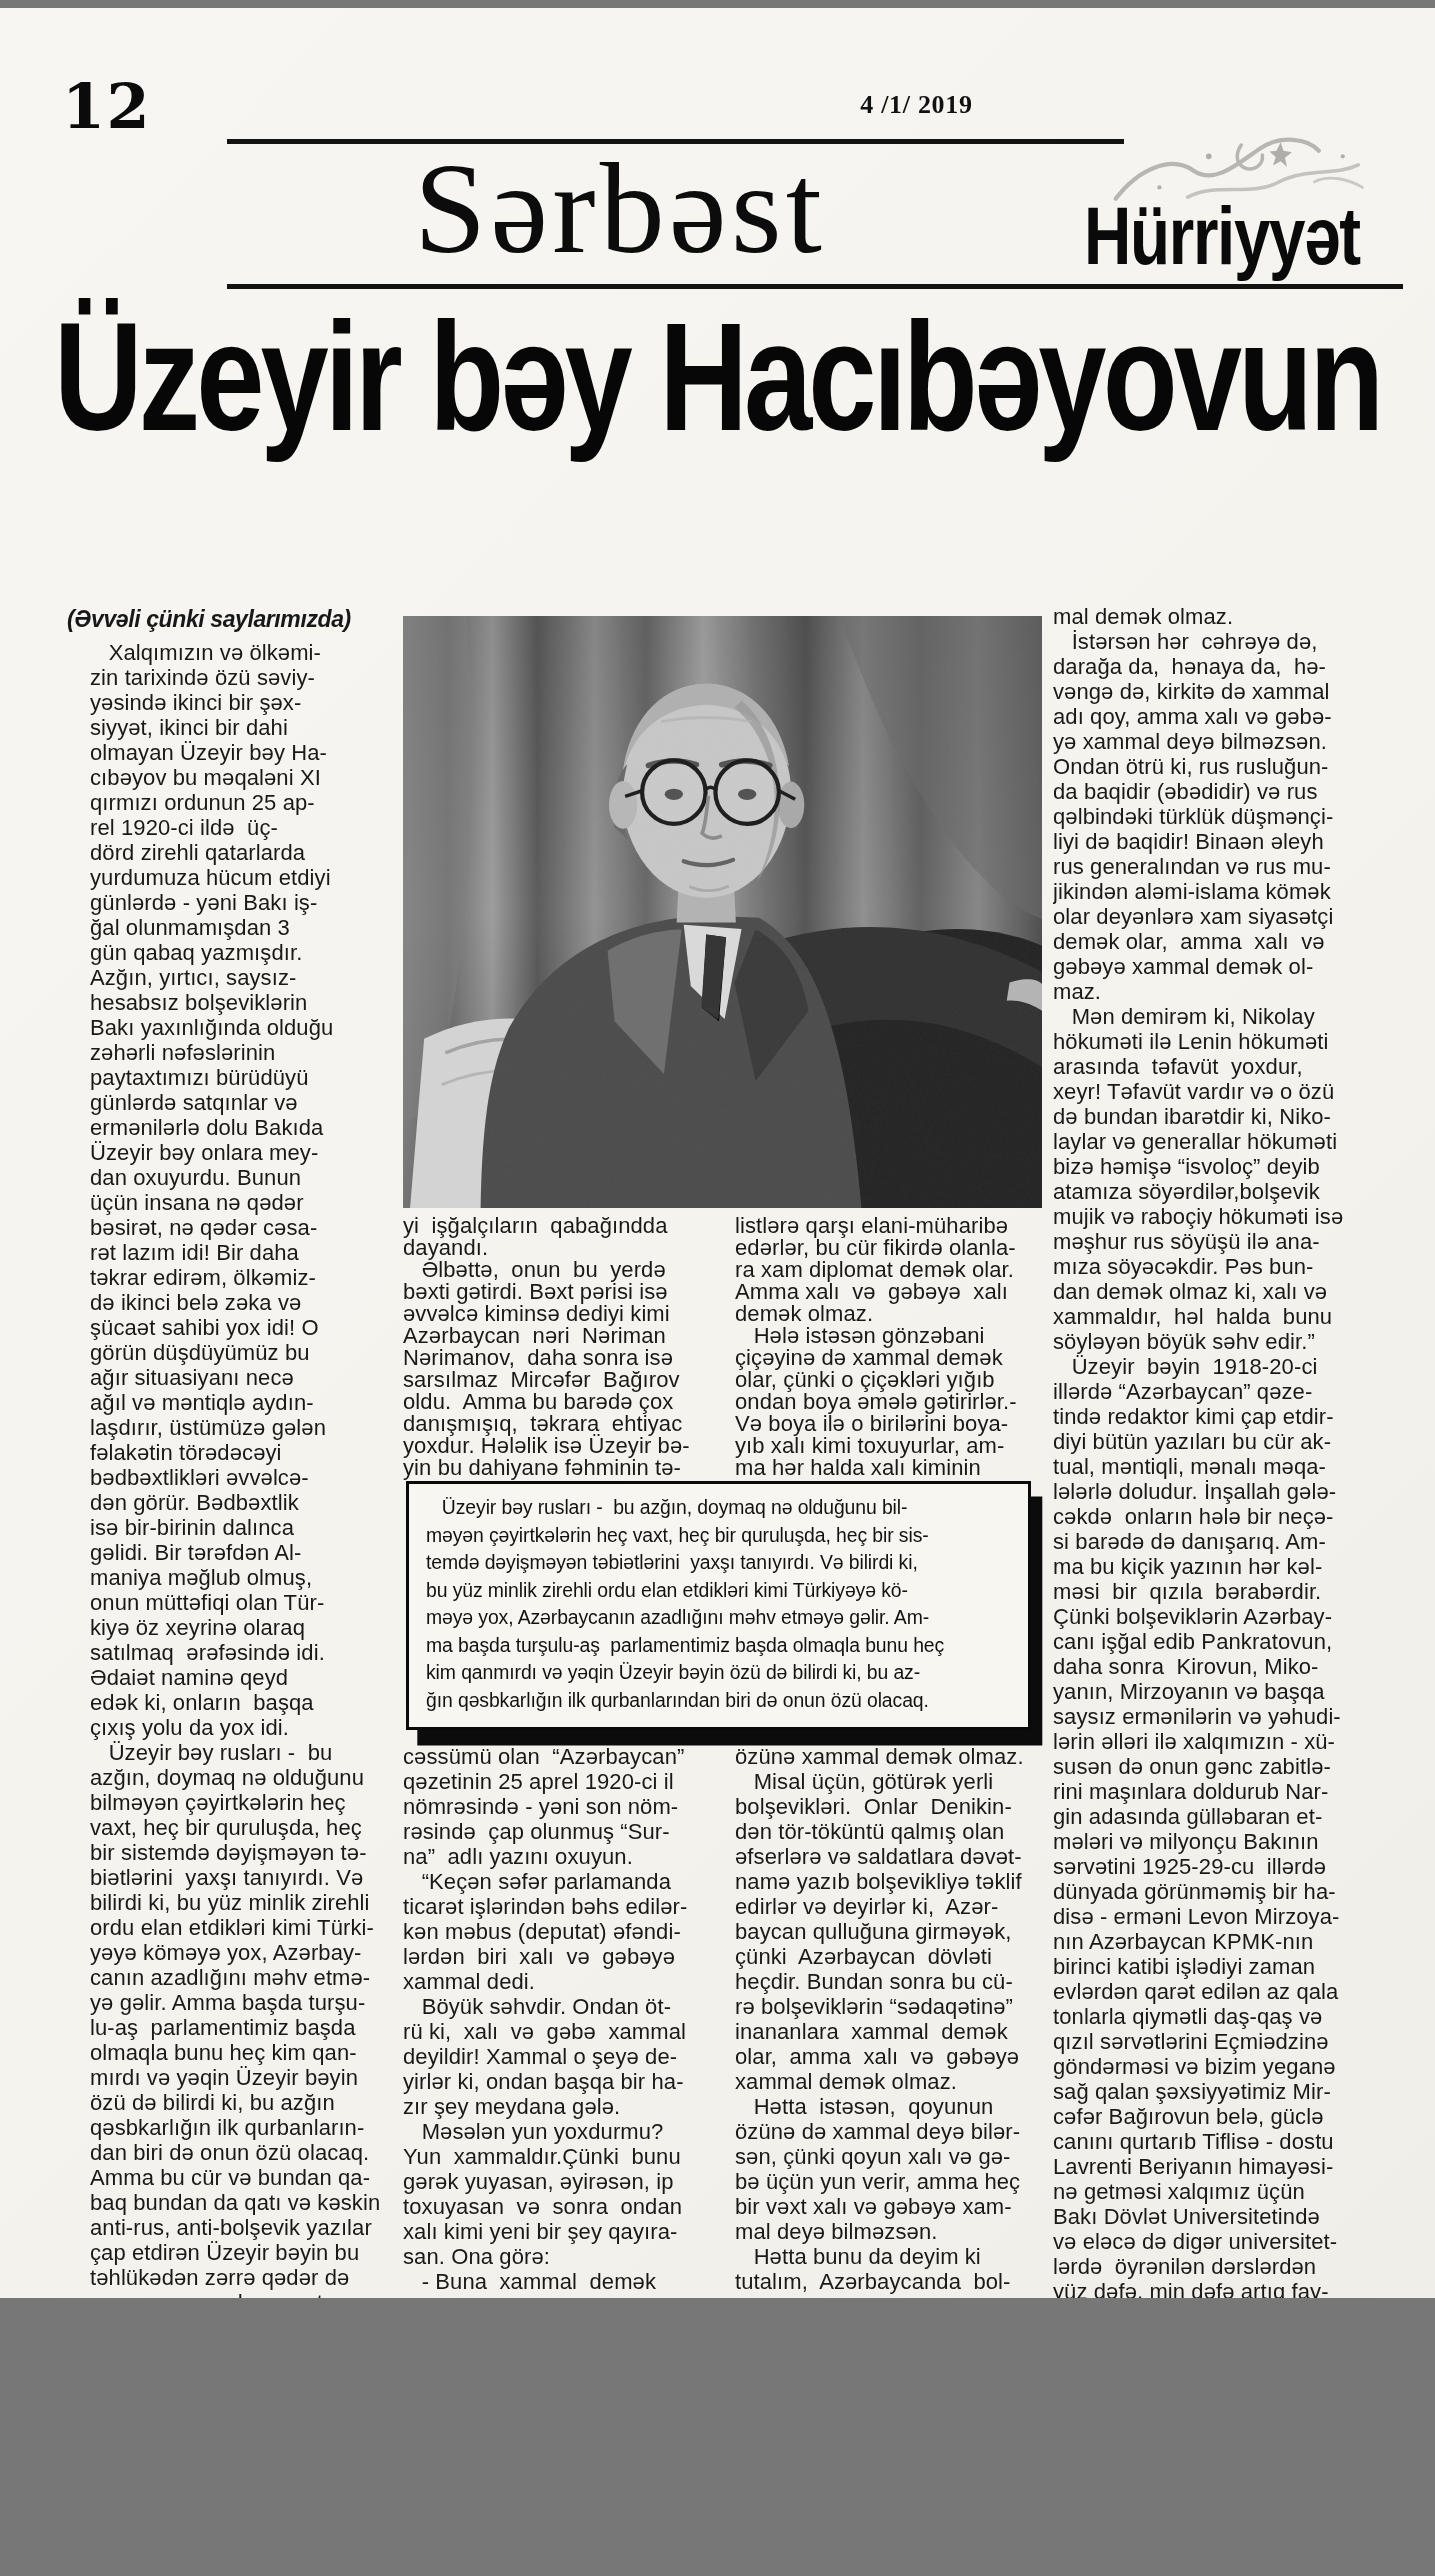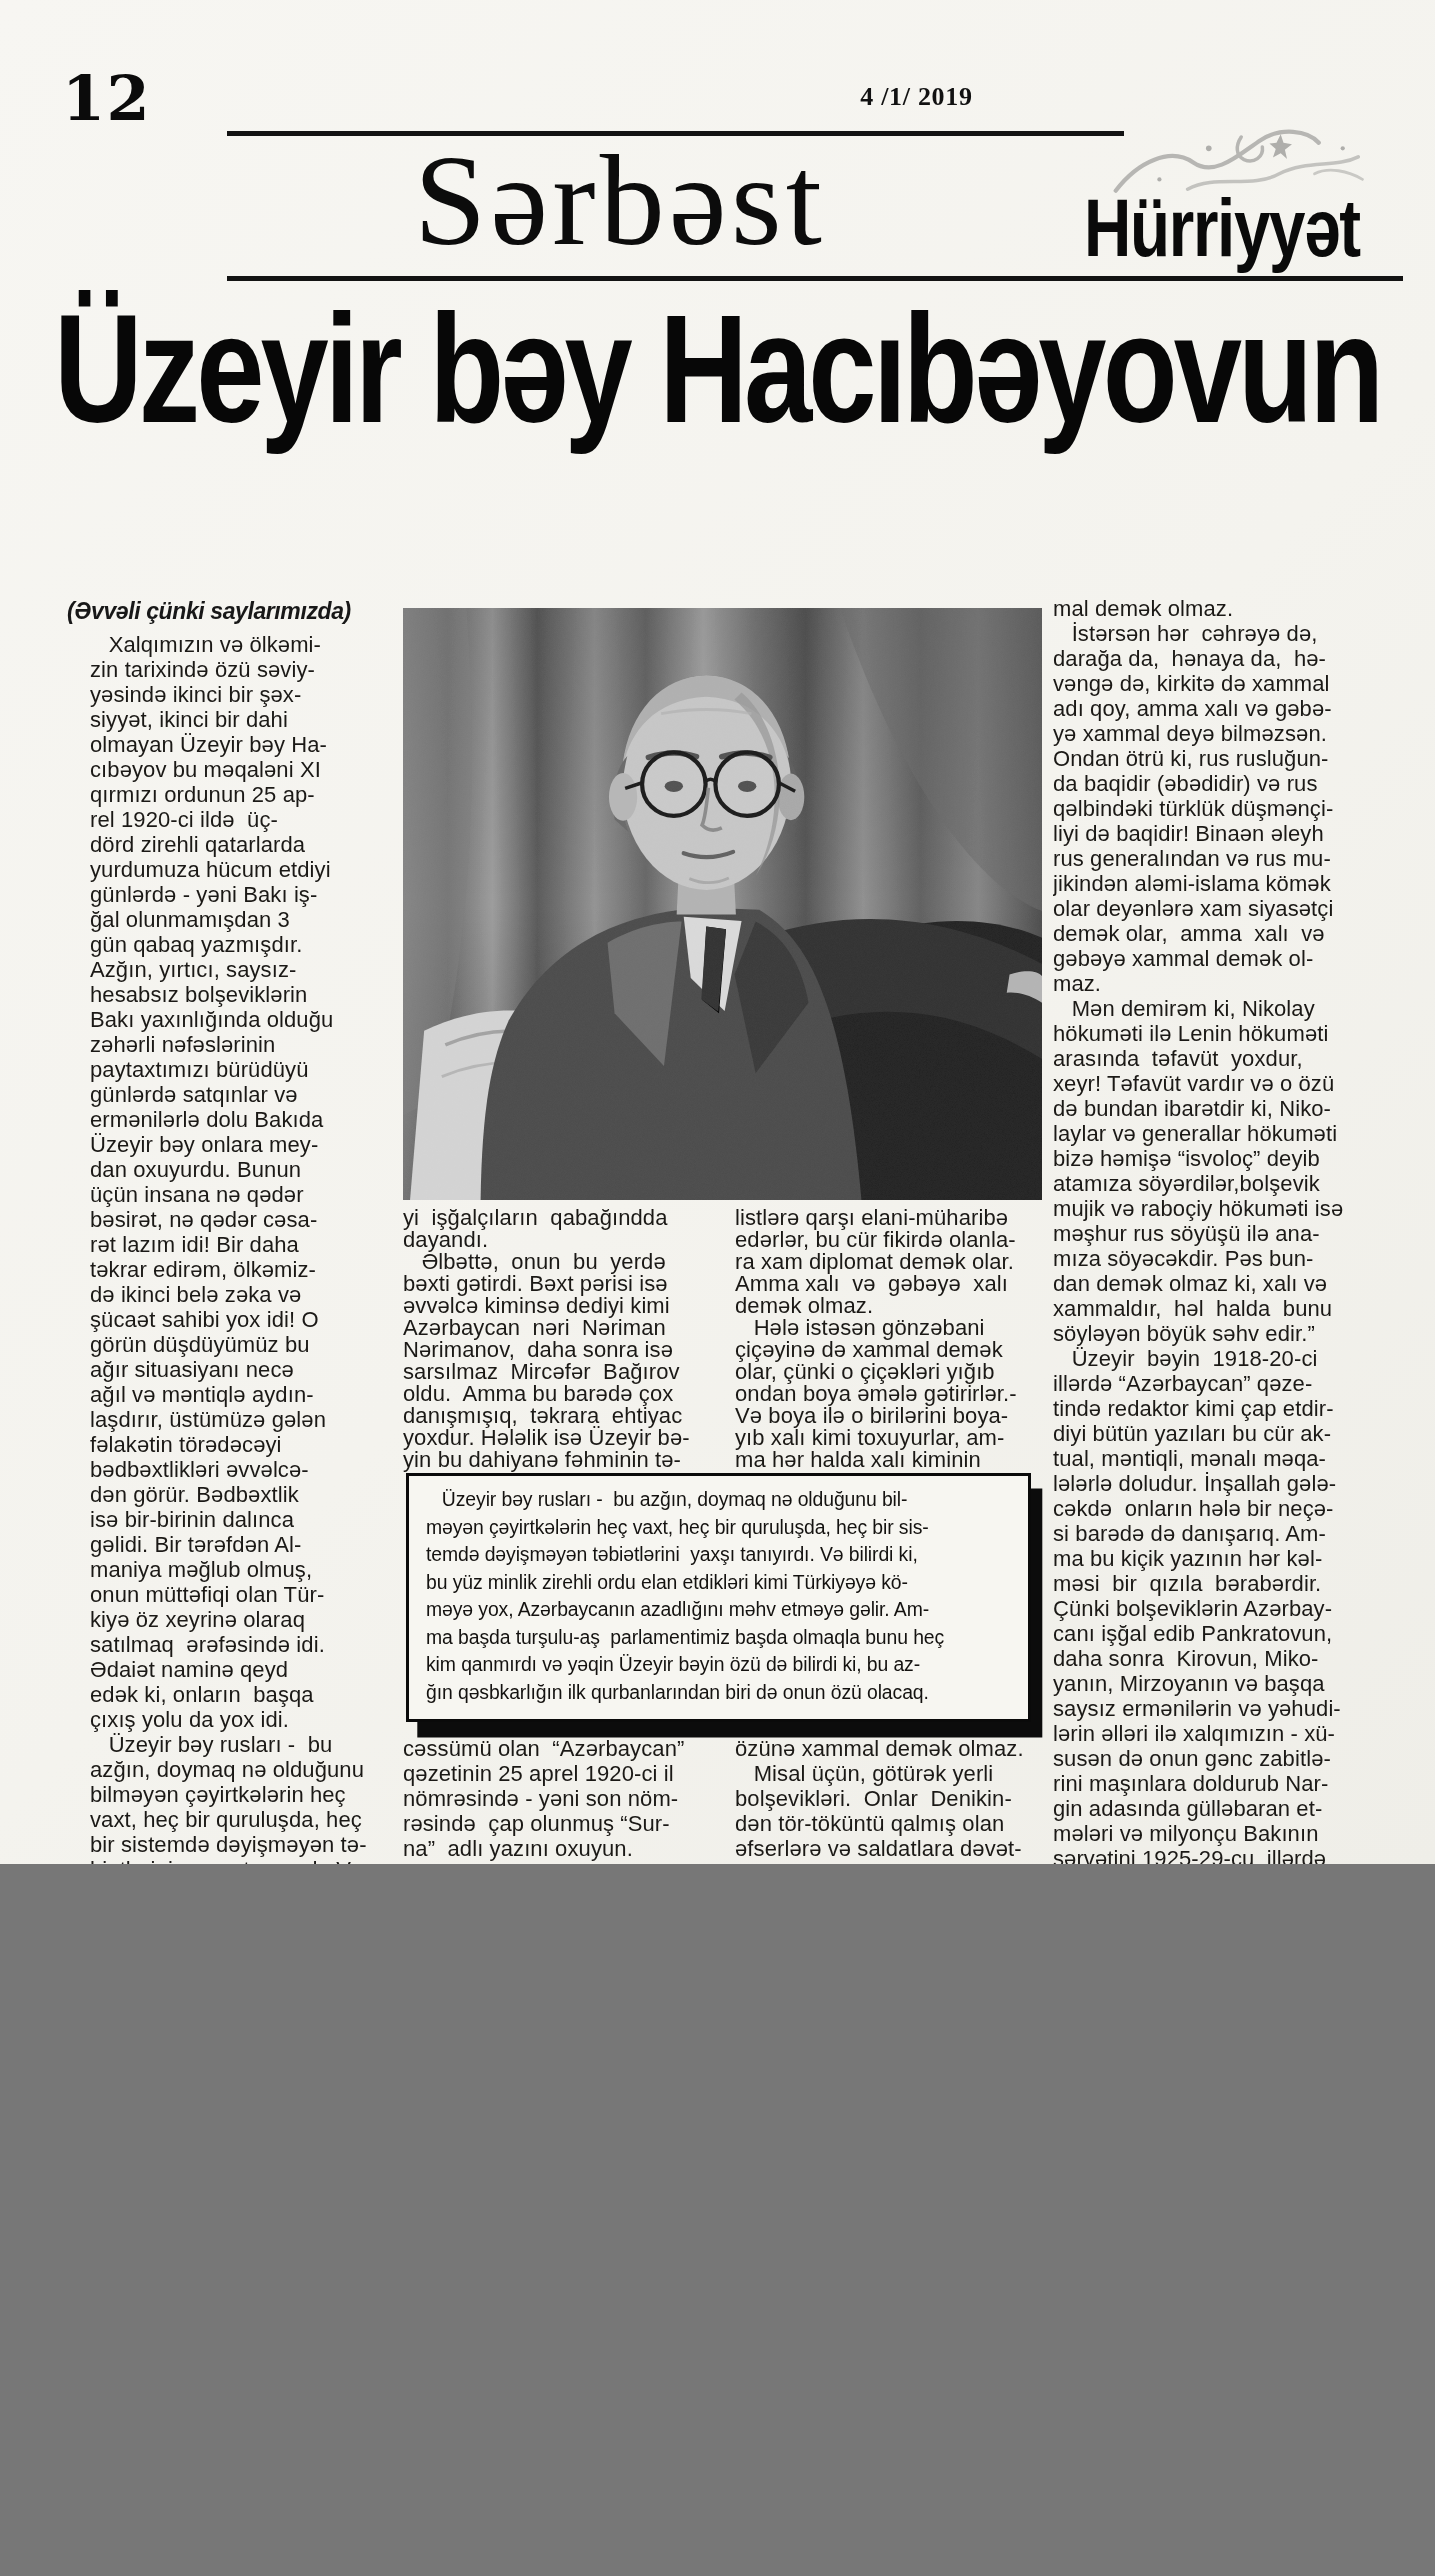--- a/index.html
+++ b/index.html
@@ -1,19 +1,19 @@
 <!DOCTYPE html>
 <html lang="az" style="font-size:11.3px"><head>
 <meta charset="utf-8">
 <style>
   html,body{margin:0;padding:0;background:#777;}
   .page{
     position:relative;
-    width:1435px;height:1864px;
-    margin:0 auto;
+    width:1435px;height:2290px;
+    margin:8px auto;
     background:linear-gradient(135deg,#f7f6f2 0%,#f4f3ee 55%,#efeee8 100%);
     color:#151310;
     font-family:"Liberation Sans",sans-serif;
     overflow:hidden;
     text-decoration:underline;
   }
   .abs{position:absolute;}
   
   .page-number{
     left:62px;top:68px;

